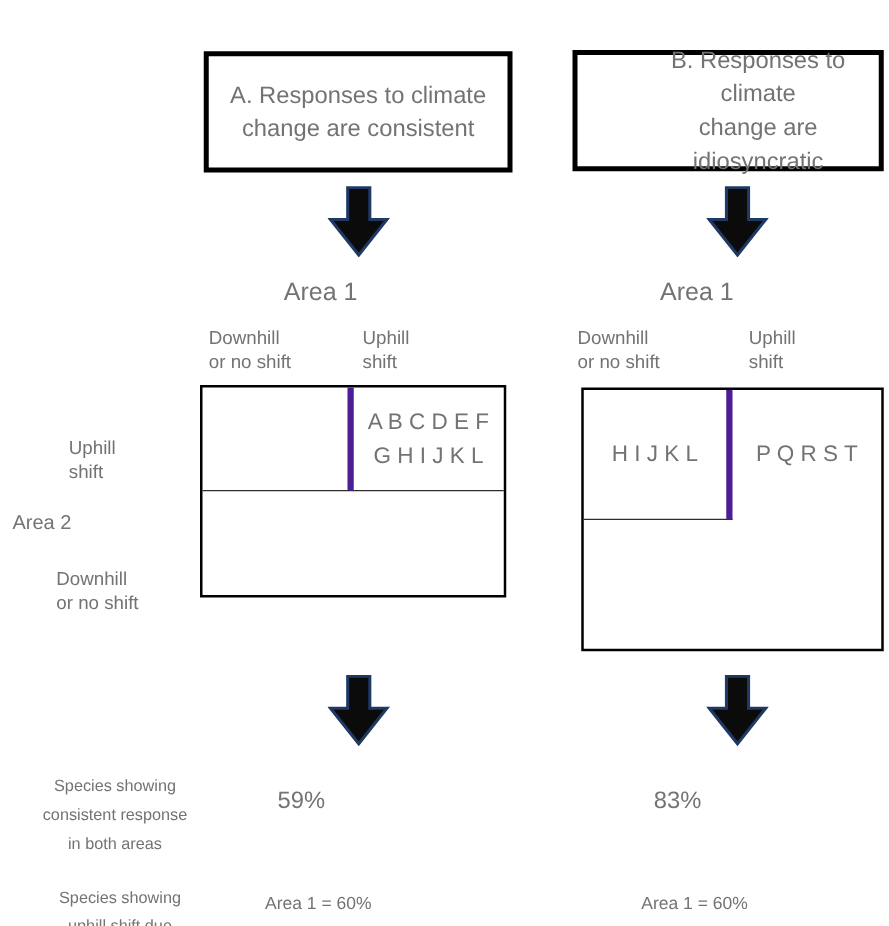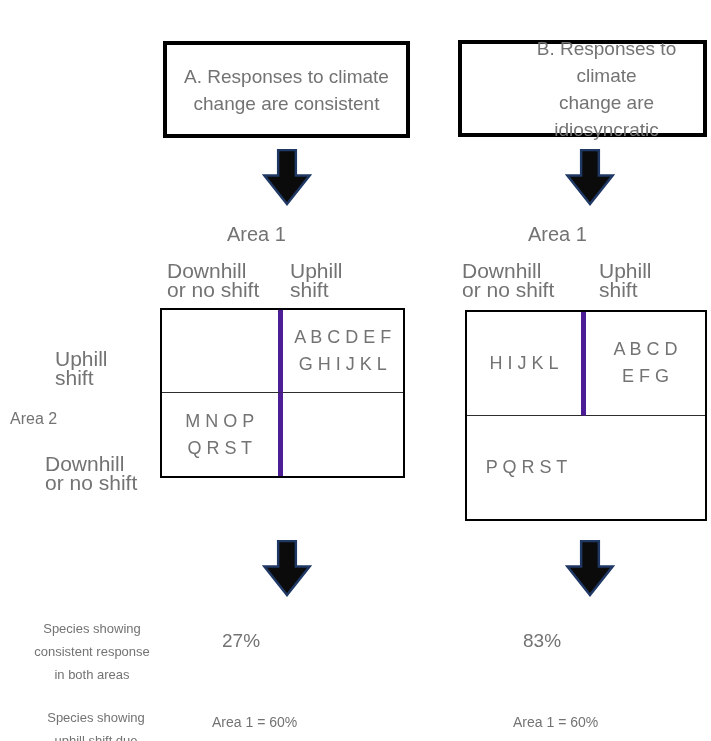--- a/index.html
+++ b/index.html
@@ -22,21 +22,21 @@
     display: flex;
     align-items: center;
     justify-content: center;
     text-align: center;
     font-size: 19px;
     line-height: 27px;
     background: #ffffff;
   }
 
   .area1-label { font-size: 20px; line-height: 22px; }
-  .small-head  { font-size: 21px; line-height: 19px; }
+  .small-head  { font-size: 15px; line-height: 19px; }
   .area2-label { font-size: 16px; line-height: 22px; }
 
   .matrix {
     border: 2px solid #000000;
     display: grid;
     grid-template-columns: 1fr 1fr;
     grid-template-rows: 1fr 1fr;
     background: #ffffff;
   }
   .matrix .cell {
@@ -93,40 +93,36 @@
   <div class="abs small-head center pre" style="left:55px; top:312px; width:110px;">Uphill
 shift</div>
   <div class="abs area2-label center" style="left:10px; top:371px; width:90px;">Area 2</div>
   <div class="abs small-head center pre" style="left:45px; top:417px; width:122px;">Downhill
 or no shift</div>
 
   <div class="abs matrix" style="left:160px; top:271px; width:245px; height:170px;">
     <div class="cell c1 pre"></div>
     <div class="cell c2 pre">A B C D E F
 G H I J K L</div>
-    <div class="cell c3 pre">M N O P
-Q R S T</div>
     <div class="cell c4 pre"></div>
   </div>
 
   <div class="abs matrix" style="left:465px; top:273px; width:242px; height:211px;">
     <div class="cell c1 pre">H I J K L</div>
-    <div class="cell c2 pre">A B C D
-E F G</div>
     <div class="cell c4 pre">P Q R S T</div>
   </div>
 
   <svg class="abs arrow-svg" style="left:262px; top:503px;" width="50" height="57" viewBox="0 0 50 58">
     <path d="M16,1 H34 V27 H48 L25,56 L2,27 H16 Z" stroke-width="2.5" stroke-linejoin="miter" fill="#0b0b0b" stroke="#1f3864"></path>
   </svg>
   <svg class="abs arrow-svg" style="left:565px; top:503px;" width="50" height="57" viewBox="0 0 50 58">
     <path d="M16,1 H34 V27 H48 L25,56 L2,27 H16 Z" stroke-width="2.5" stroke-linejoin="miter" fill="#0b0b0b" stroke="#1f3864"></path>
   </svg>
 
-  <div class="abs pct center" style="left:222px; top:592px; width:150px;">27%</div>
+  <div class="abs pct center" style="left:222px; top:592px; width:150px;">59%</div>
   <div class="abs pct center" style="left:523px; top:592px; width:150px;">83%</div>
 
   <div class="abs footer-label pre" style="left:2px; top:580px; width:180px;">Species showing
 consistent response
 in both areas</div>
   <div class="abs footer-label pre" style="left:6px; top:669px; width:180px;">Species showing
 uphill shift due
 to climate change</div>
 
   <div class="abs area-values center pre" style="left:212px; top:671px; width:170px;">Area 1 = 60%

